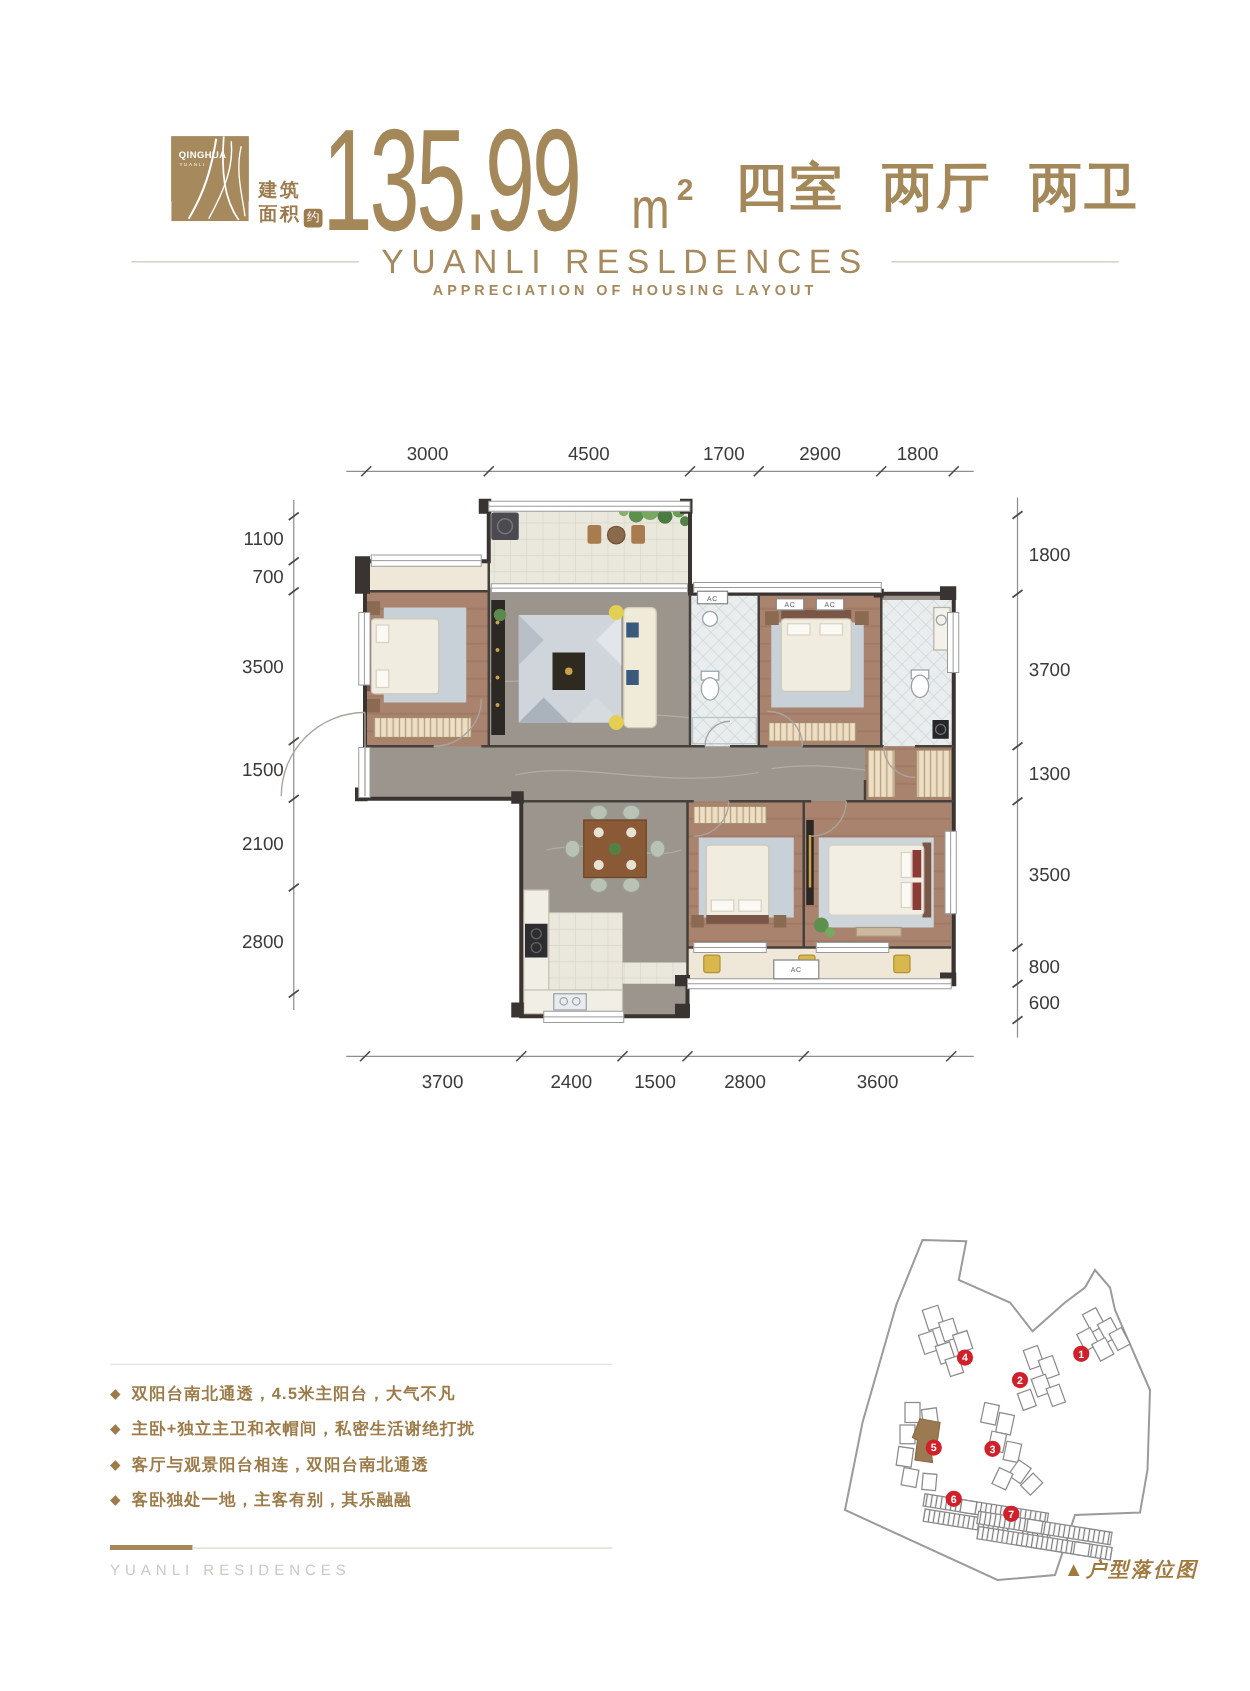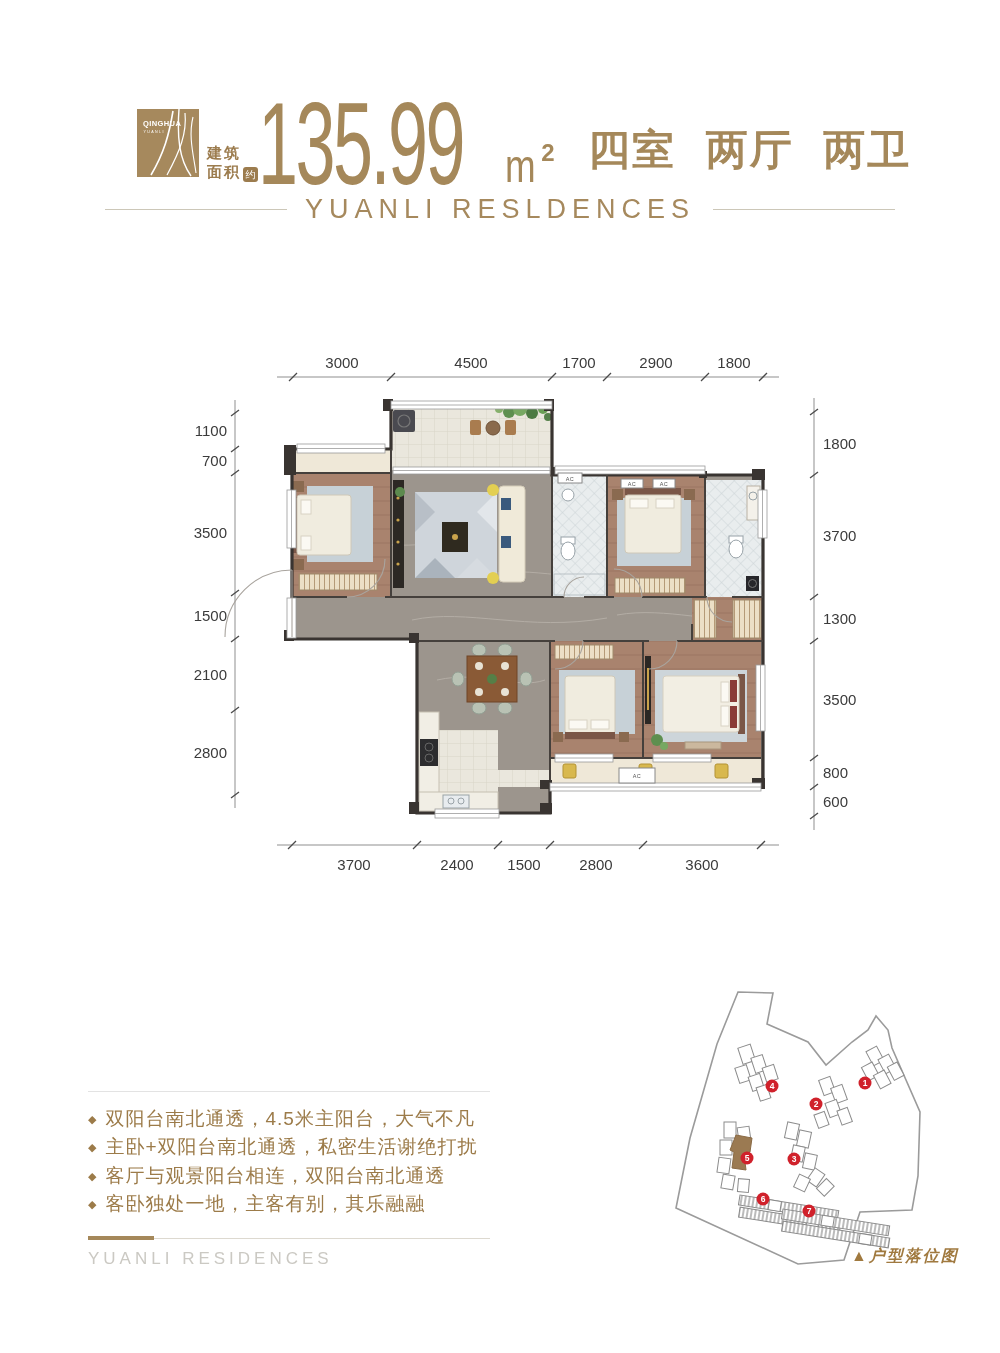--- a/index.html
+++ b/index.html
@@ -29,28 +29,28 @@
   
   .fp{left:150px;top:340px;width:700px;height:560px;margin-left:37px;}
   #fp-svg text{font-family:"Liberation Sans","DejaVu Sans",sans-serif;font-size:15px;fill:#3b3b3b;}
   #fp-svg text.ac-text{font-size:5.5px;fill:#555;letter-spacing:.5px;}
 
   
   .feat-heading{left:88px;top:1053px;font-size:21px;font-weight:bold;color:#a0824f;letter-spacing:7px;white-space:nowrap;}
   .feat-divider{left:88px;top:1091px;width:402px;height:1px;background:#e3e3e3;}
   .feat-item{left:88px;display:flex;align-items:center;gap:9px;color:#9c7b49;}
   .feat-item .diamond{font-size:11px;line-height:1;}
-  .feat-item .txt{font-size:19px;font-weight:normal;letter-spacing:1px;white-space:nowrap;}
+  .feat-item .txt{font-size:13px;font-weight:bold;letter-spacing:1px;white-space:nowrap;}
   .fi0{top:1106px;} .fi1{top:1134px;} .fi2{top:1163px;} .fi3{top:1191px;}
 
   
   .footer-line{left:88px;top:1236px;width:402px;display:flex;align-items:center;}
   .footer-line .thick{width:66px;height:4px;background:#a5885a;}
   .footer-line .thin{flex:1;height:1px;background:#ddd9d0;}
-  .footer-brand{left:88px;top:1249px;font-size:17px;letter-spacing:4px;color:#cbc9c3;text-align:right;}
+  .footer-brand{left:88px;top:1249px;font-size:12px;letter-spacing:4px;color:#cbc9c3;text-align:right;}
 
   
   .site{left:640px;top:980px;width:360px;height:300px;}
   #site-svg text.badge-num{font-size:8.5px;font-weight:bold;fill:#fff;
       font-family:"Liberation Sans","DejaVu Sans",sans-serif;}
   .site-caption{left:851px;top:1246px;font-size:16px;font-weight:bold;color:#a0793f;letter-spacing:2px;font-style:italic;}
 </style>
 </head>
 <body>
 
@@ -79,20 +79,21 @@
     <span class="m">m</span>
     <span class="sup">2</span>
   </div>
   <div class="abs rooms-config">四室 两厅 两卫</div>
 
   <div class="abs title-row">
     <div class="line"></div>
     <div class="title-text">YUANLI RESLDENCES</div>
     <div class="line"></div>
   </div>
+  <div class="abs subtitle">APPRECIATION OF HOUSING LAYOUT</div>
 
   <div class="abs fp">
   <svg id="fp-svg" viewBox="0 0 700 560" width="700" height="560">
     <defs>
       <pattern id="hatchW" width="5" height="10" patternUnits="userSpaceOnUse">
         <rect width="5" height="10" fill="#ecdfc6"></rect>
             <line x1="2.5" y1="0" x2="2.5" y2="10" stroke="#b59a77" stroke-width="1"></line>
       </pattern>
       <pattern id="tileL" width="13" height="13" patternUnits="userSpaceOnUse">
         <rect width="13" height="13" fill="#eae7dd"></rect>
@@ -420,21 +421,21 @@
   </div>
 
   <div class="abs feat-divider"></div>
 
   <div class="abs feat-item fi0">
     <span class="diamond">◆</span>
     <span class="txt">双阳台南北通透，4.5米主阳台，大气不凡</span>
   </div>
   <div class="abs feat-item fi1">
     <span class="diamond">◆</span>
-    <span class="txt">主卧+双阳台南北通透，私密生活谢绝打扰</span>
+    <span class="txt">主卧+独立主卫和衣帽间，私密生活谢绝打扰</span>
   </div>
   <div class="abs feat-item fi2">
     <span class="diamond">◆</span>
     <span class="txt">客厅与观景阳台相连，双阳台南北通透</span>
   </div>
   <div class="abs feat-item fi3">
     <span class="diamond">◆</span>
     <span class="txt">客卧独处一地，主客有别，其乐融融</span>
   </div>
 

